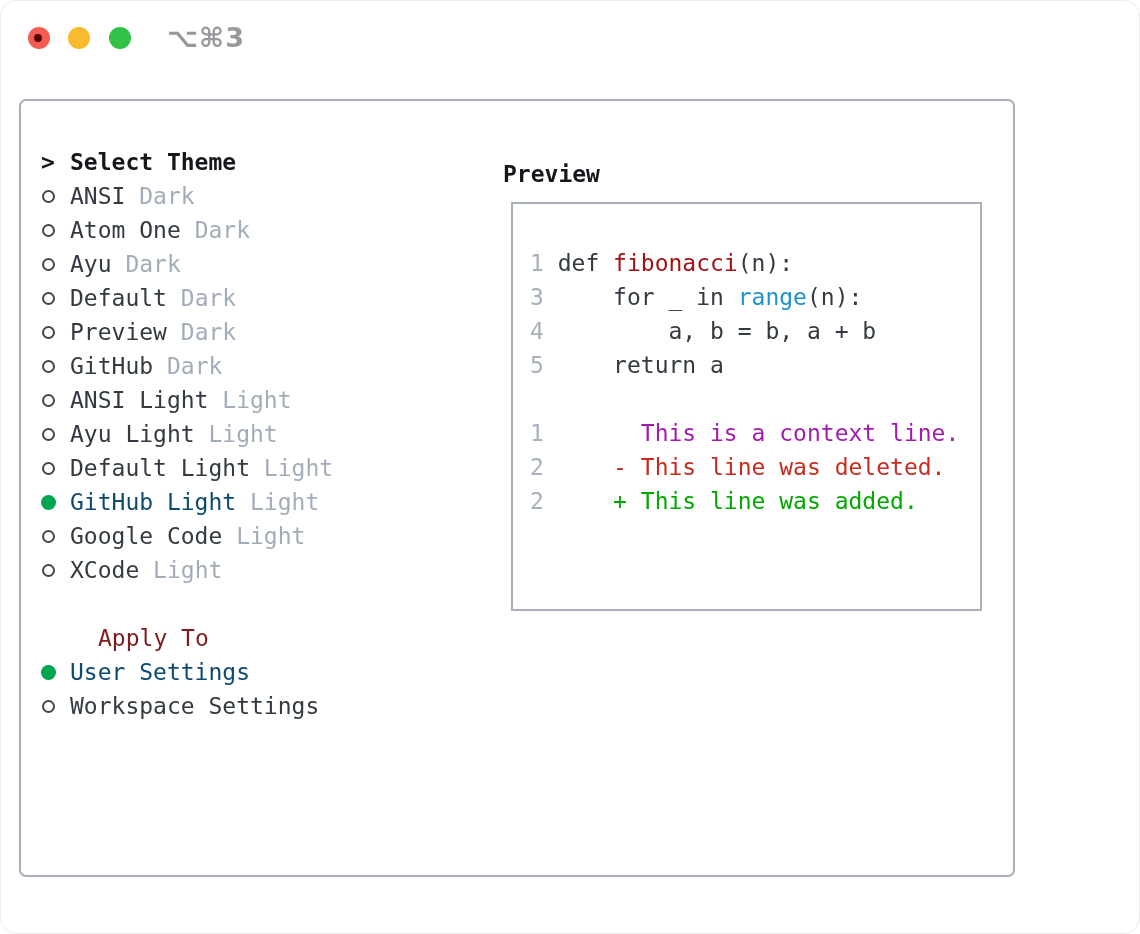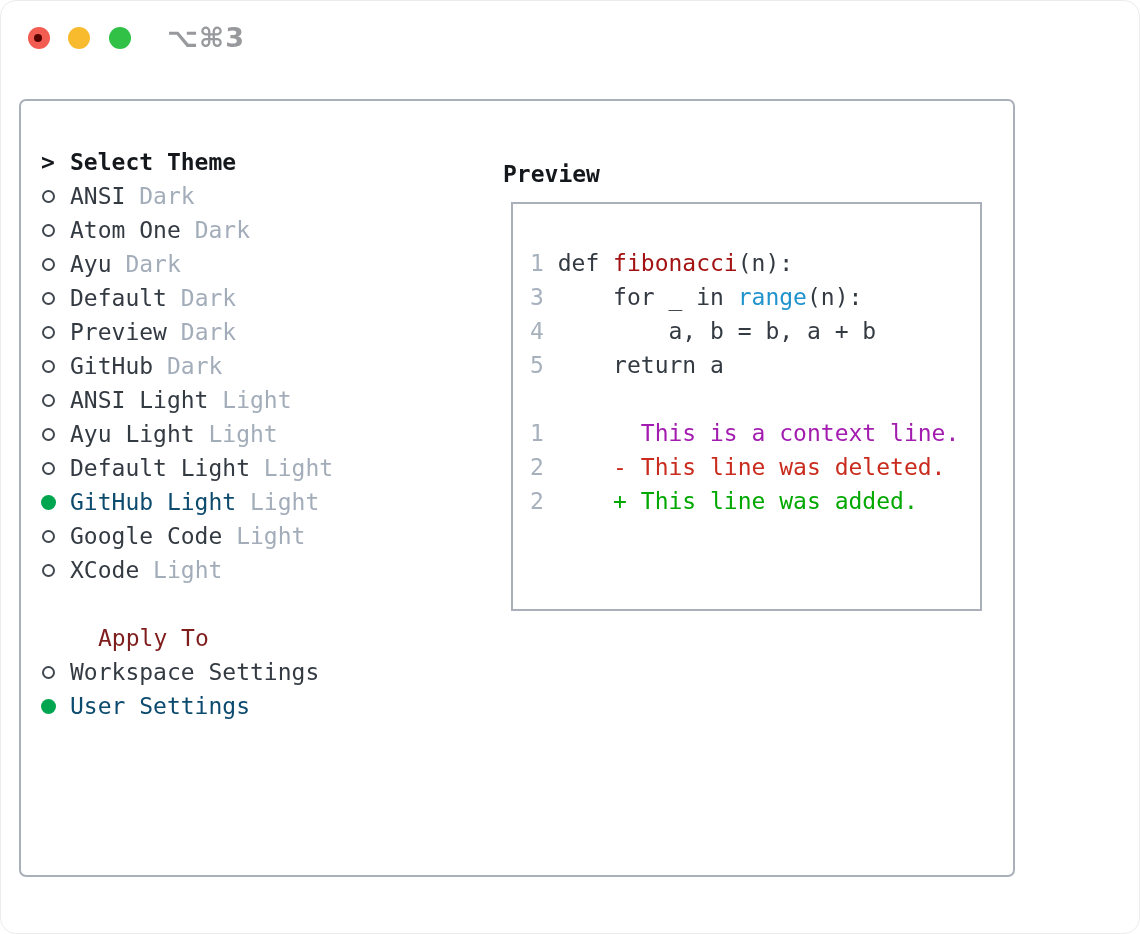--- a/index.html
+++ b/index.html
@@ -106,22 +106,22 @@
         <div class="row"><span class="marker"><span class="radio"></span></span><span class="lbl">Google Code</span><span class="variant"> Light</span></div>
         <div class="row"><span class="marker"><span class="radio"></span></span><span class="lbl">XCode</span><span class="variant"> Light</span></div>
       </div>
 
     <div class="apply-block">
       <div class="row">
         <span class="marker"></span>
         <span class="subhdr">Apply To</span>
       </div>
 
-    <div class="row"><span class="marker"><span class="radio"></span></span><span class="lbl">Workspace Settings</span></div>
-        <div class="row"><span class="marker"><span class="radio sel"></span></span><span class="lbl sel">User Settings</span></div>
+    <div class="row"><span class="marker"><span class="radio sel"></span></span><span class="lbl sel">User Settings</span></div>
+        <div class="row"><span class="marker"><span class="radio"></span></span><span class="lbl">Workspace Settings</span></div>
       </div>
 
 
     <div class="preview-title">Preview</div>
 
     <div class="preview-box">
 
     <div class="code-line"><span class="t-ln">1 </span><span class="t-fg">def </span><span class="t-fn">fibonacci</span><span class="t-fg">(n):</span></div>
         <div class="code-line"><span class="t-ln">3 </span><span class="t-fg">    for _ in </span><span class="t-bi">range</span><span class="t-fg">(n):</span></div>
         <div class="code-line"><span class="t-ln">4 </span><span class="t-fg">        a, b = b, a + b</span></div>

